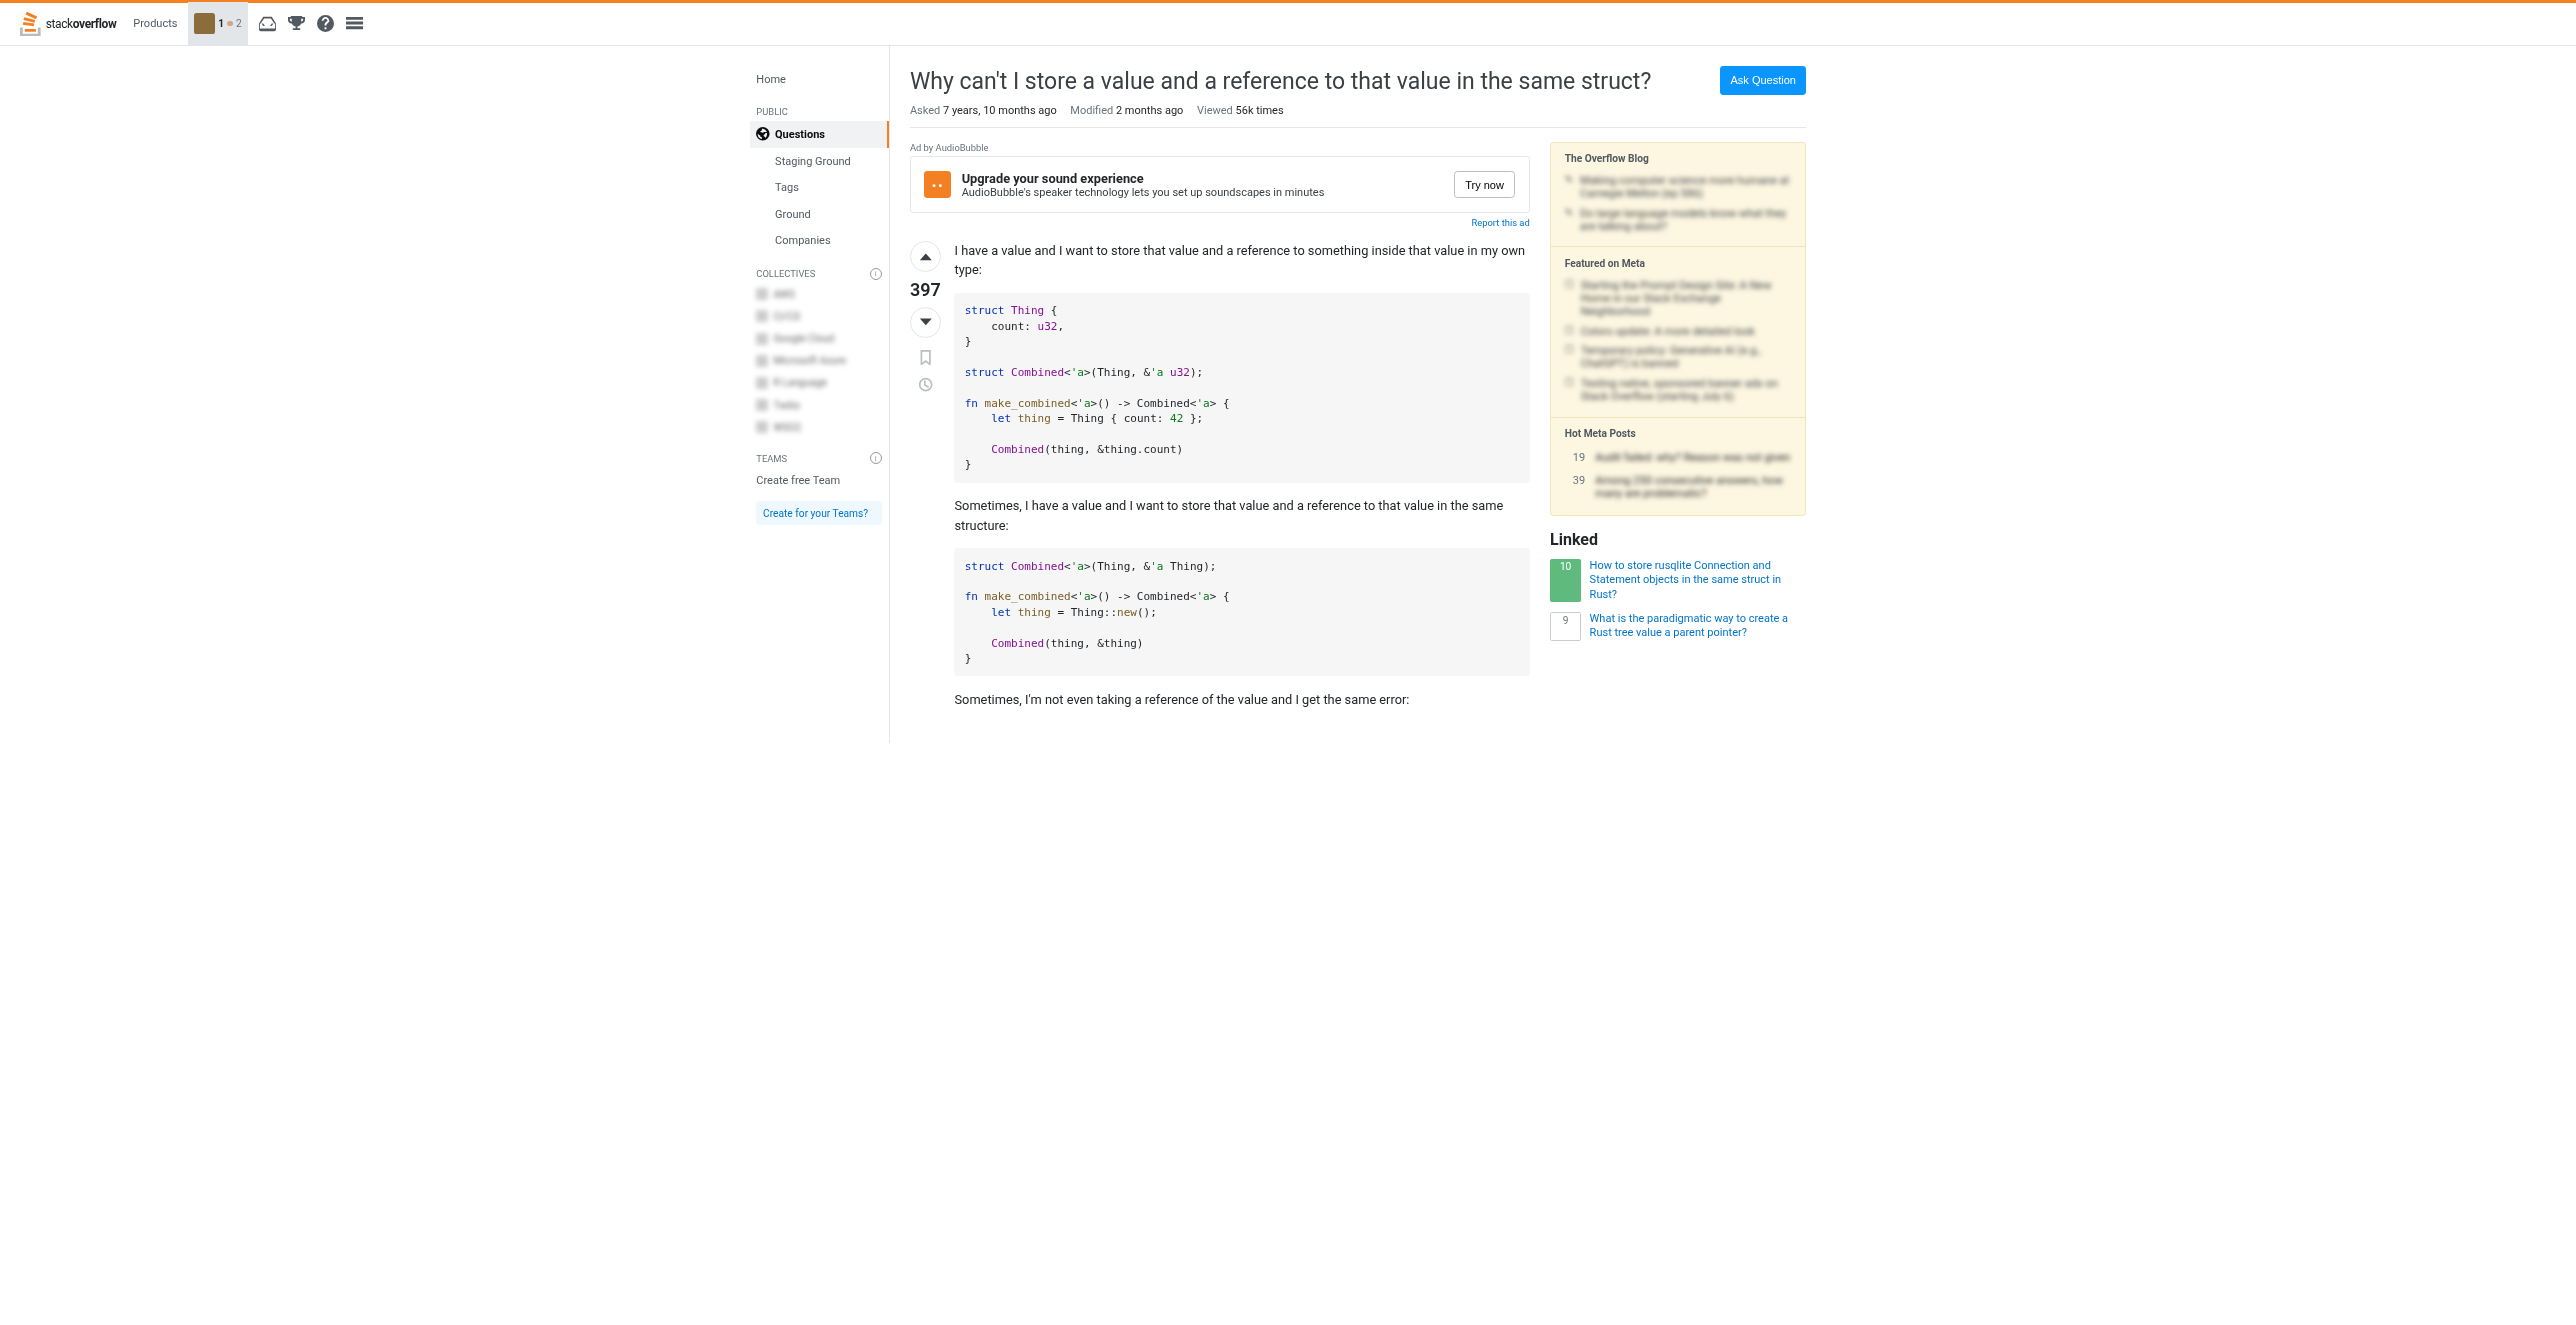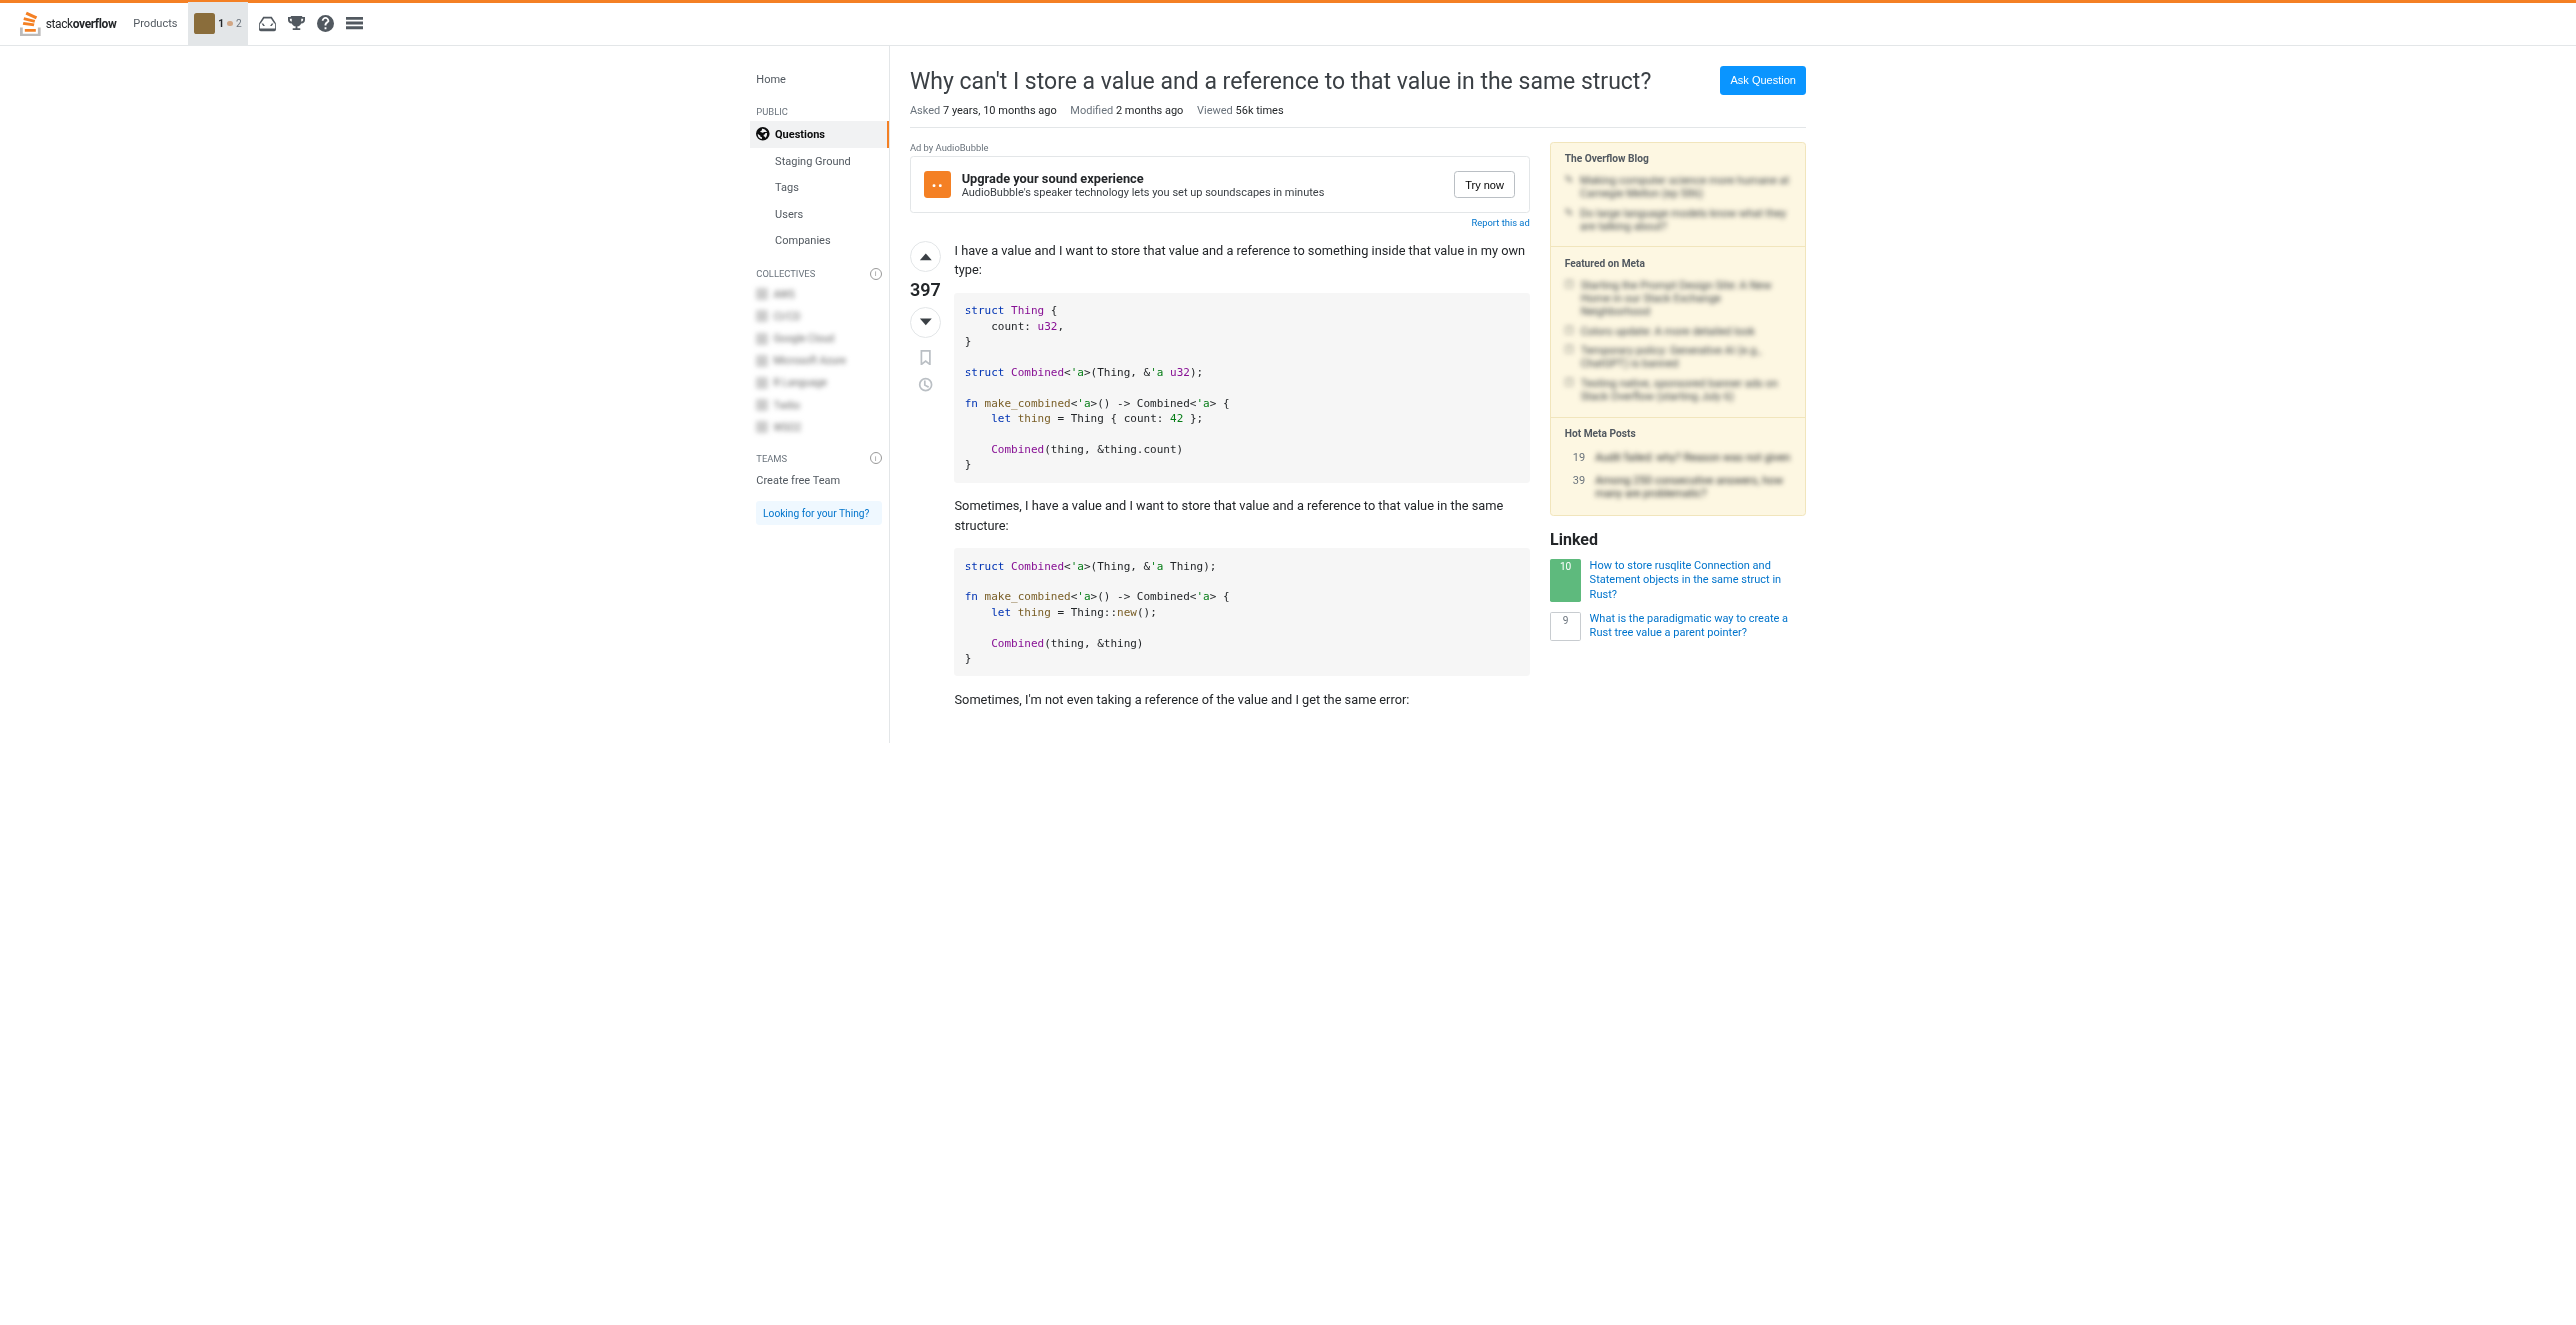--- a/index.html
+++ b/index.html
@@ -121,42 +121,42 @@
     <a>Home</a>
     <div class="section">PUBLIC</div>
     <a class="globe active">
       <svg width="13.6" height="13.6" viewBox="0 0 16 16">
           <path fill="#0c0d0e" d="M8 0a8 8 0 100 16A8 8 0 008 0zM7 14c-3 0-5-2-5-6 0 0 2 2 3 2 0 1 0 2 2 2zm4-1c0-1-1-2-2-2V9c2 0 2-2 2-2h2c0 2 0 4-2 6zM5 6c0-2 2-2 2-2V2c3 0 5 2 6 4H9c0 1-1 1-1 1S7 6 5 6z"></path>
         </svg>
       <span>Questions</span>
     </a>
     <a class="indent">Staging Ground</a>
     <a class="indent">Tags</a>
-    <a class="indent">Users</a>
+    <a class="indent">Ground</a>
     <a class="indent">Companies</a>
     <div class="section">
       <span>COLLECTIVES</span>
       <span class="info-icon">i</span>
     </div>
     <div class="blur-item">AWS</div>
     <div class="blur-item">CI/CD</div>
     <div class="blur-item">Google Cloud</div>
     <div class="blur-item">Microsoft Azure</div>
     <div class="blur-item">R Language</div>
     <div class="blur-item">Twilio</div>
     <div class="blur-item">WSO2</div>
     <div class="section">
       <span>TEAMS</span>
       <span class="info-icon">i</span>
     </div>
     <a class="create-team">
       <span class="team-icon"></span>
       <span>Create free Team</span>
     </a>
-    <div class="looking">Looking for your Thing?</div>
+    <div class="looking">Create for your Teams?</div>
   </div>
 
   <div class="content">
     <div class="q-header">
       <h1 class="q-title">Why can't I store a value and a reference to that value in the same struct?</h1>
       <button class="ask-btn">Ask Question</button>
     </div>
     <div class="q-meta">
       <span><span>Asked</span> <b>7 years, 10 months ago</b></span>
       <span><span>Modified</span> <b>2 months ago</b></span>

